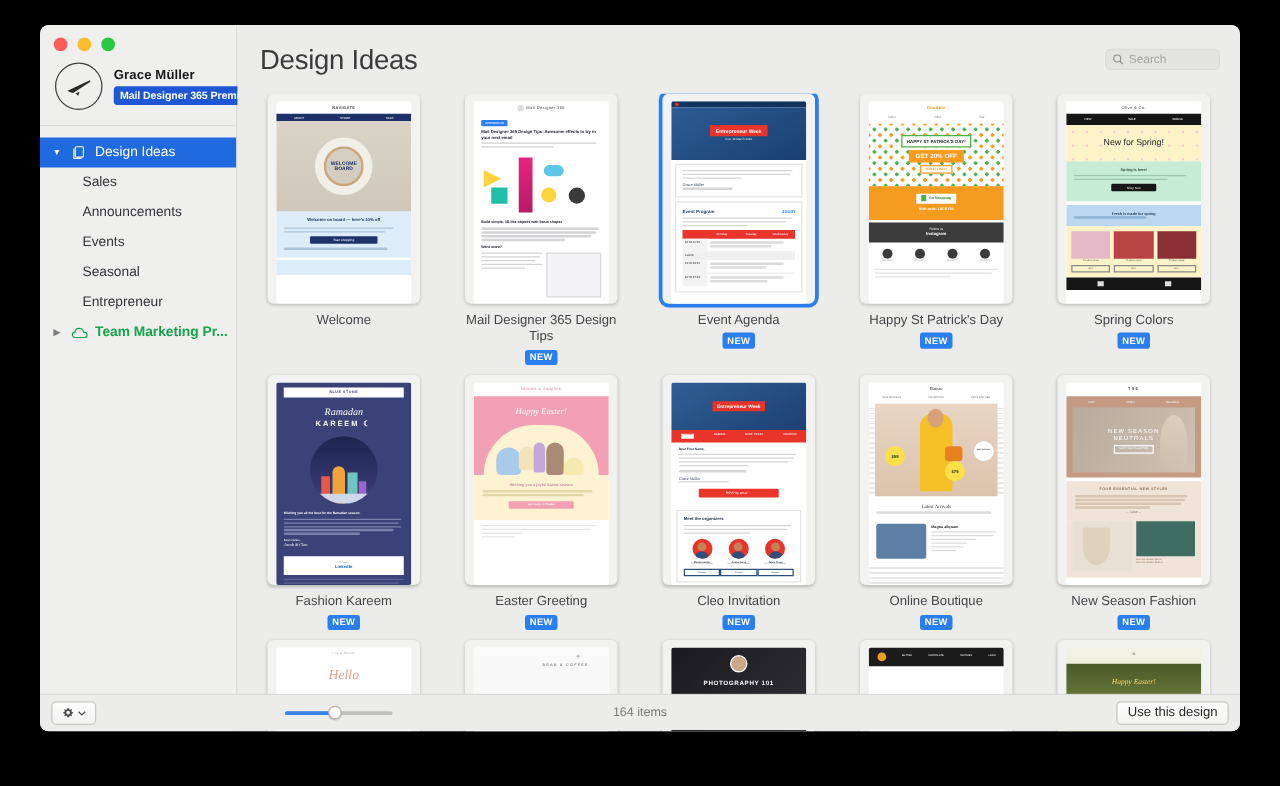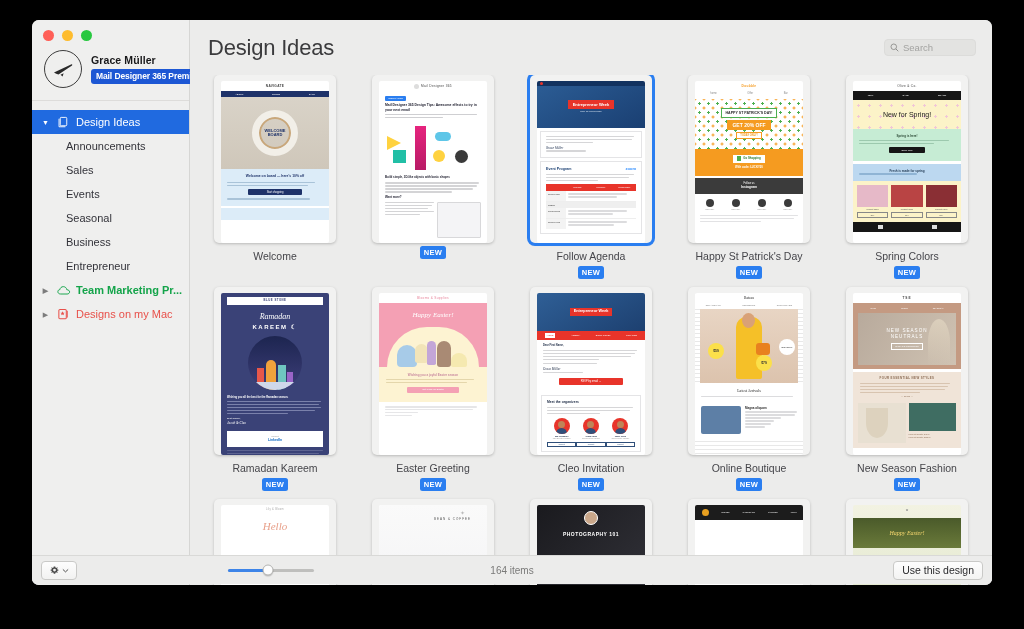--- a/index.html
+++ b/index.html
@@ -260,56 +260,42 @@
           <span class="disc">▼</span>
           <span class="nav-ico">
             <svg width="13" height="13" viewBox="0 0 14 14">
               <rect x="3.5" y="1.5" width="7" height="9" rx="1" fill="none" stroke="currentColor" stroke-width="1"></rect>
               <path d="M2.2 3 L2.2 11.6 L9 11.6" fill="none" stroke="currentColor" stroke-width="1"></path>
             </svg>
           </span>
           <span class="nav-label">Design Ideas</span>
         </div>
         <div class="nav-row child">
+          <span class="nav-label">Sales</span>
+        </div>
+        <div class="nav-row child">
           <span class="nav-label">Announcements</span>
-        </div>
-        <div class="nav-row child">
-          <span class="nav-label">Sales</span>
         </div>
         <div class="nav-row child">
           <span class="nav-label">Events</span>
         </div>
         <div class="nav-row child">
           <span class="nav-label">Seasonal</span>
-        </div>
-        <div class="nav-row child">
-          <span class="nav-label">Business</span>
         </div>
         <div class="nav-row child">
           <span class="nav-label">Entrepreneur</span>
         </div>
         <div class="nav-row" style="color: rgb(20, 164, 74); font-weight: bold;">
           <span class="disc">▶</span>
           <span class="nav-ico">
             <svg width="14" height="11" viewBox="0 0 16 12">
               <path d="M4.2 10 C1.9 10 1 8.6 1 7.3 C1 6 2 5 3.3 5 C3.5 3 5.2 1.6 7.2 1.6 C9.4 1.6 11 3.2 11.2 5.1 C13 5.1 14.4 6.2 14.4 7.6 C14.4 9 13.2 10 11.6 10 Z" fill="none" stroke="#14a44a" stroke-width="1.1"></path>
             </svg>
           </span>
           <span class="nav-label">Team Marketing Pr...</span>
-        </div>
-        <div class="nav-row" style="color: rgb(232, 80, 74);">
-          <span class="disc">▶</span>
-          <span class="nav-ico">
-            <svg width="13" height="13" viewBox="0 0 14 14">
-              <rect x="2" y="1.6" width="8" height="10" rx="1.2" fill="none" stroke="#e8504a" stroke-width="1.1"></rect>
-              <path d="M6 3.6 L6.7 5 L8.2 5.2 L7.1 6.2 L7.4 7.7 L6 7 L4.6 7.7 L4.9 6.2 L3.8 5.2 L5.3 5 Z" fill="#e8504a"></path>
-              <path d="M11.1 3 L11.1 10.3" stroke="#e8504a" stroke-width="1" fill="none"></path>
-            </svg>
-          </span>
-          <span class="nav-label">Designs on my Mac</span>
         </div>
       </div>
   </div>
 
   <div class="main">
 
     <div class="main-head">
       <div class="page-title">Design Ideas</div>
       <div class="spacer"></div>
       <div class="search-box">
@@ -380,20 +366,21 @@
                       <div class="ln" style="width:96%;background:#d4d4d6"></div>
                       <div class="ln" style="width:88%;background:#d4d4d6"></div>
                       <div class="ln" style="width:100%;background:#d4d4d6"></div>
                       <div class="ln" style="width:72%;background:#d4d4d6"></div>
                     </div>
           <div style="width:44px;height:36px;background:#f4f4f6;border:0.5px solid #d8d8da;border-radius:1px"></div>
         </div>
       </div>
               </div>
             </div>
+            <div class="cell-label">Mail Designer 365 Design Tips</div>
             <div class="new-badge">NEW</div>
           </div>
           <div class="cell">
             <div class="thumb selected">
               <div class="thumb-inner">
       <div style="height:5px;background:#12325f;display:flex;align-items:center;padding-left:3px">
                   <span style="width:3px;height:3px;background:#e8342a;border-radius:50%"></span>
                 </div>
       <div style="height:42px;background:linear-gradient(150deg,#2b5c94,#1a3f72);display:flex;align-items:center;justify-content:center;flex-direction:column">
         <div style="background:#e8342a;color:#fff;font-size:4px;font-weight:bold;padding:1.5px 5px">Entrepreneur Week</div>
@@ -440,21 +427,21 @@
         <div style="display:flex">
                     <div style="width:22%;padding:2px;background:#f3f3f3;font-size:2.2px;font-weight:bold">16:00-17:00</div>
                     <div style="width:78%;padding:2px">
                       <div class="ln" style="width:90%;background:#dcdcde"></div>
                       <div class="ln" style="width:70%;background:#dcdcde"></div>
                     </div>
                   </div>
       </div>
               </div>
             </div>
-            <div class="cell-label">Follow Agenda</div>
+            <div class="cell-label">Event Agenda</div>
             <div class="new-badge">NEW</div>
           </div>
           <div class="cell">
             <div class="thumb">
               <div class="thumb-inner">
       <div class="mini-logo" style="color:#f59b20;font-weight:bold">Doubble</div>
       <div class="mini-nav" style="color:#8a8a8a;padding:1px 0 3px">
                   <span>home</span>
                   <span>Offer</span>
                   <span>Bar</span>
@@ -579,21 +566,21 @@
           <div style="font-size:2px;color:#999">Connect</div>
           <div style="font-size:3.4px;font-weight:bold;color:#0a66c2">LinkedIn</div>
         </div>
         <div style="margin-top:3px">
                     <div class="ln" style="width:100%;background:#5d6491"></div>
                     <div class="ln" style="width:96%;background:#5d6491"></div>
                   </div>
       </div>
               </div>
             </div>
-            <div class="cell-label">Ramadan Kareem</div>
+            <div class="cell-label">Fashion Kareem</div>
             <div class="new-badge">NEW</div>
           </div>
           <div class="cell">
             <div class="thumb">
               <div class="thumb-inner">
       <div class="mini-logo" style="color:#e8869c">Blooms &amp; Supplies</div>
       <div style="background:#f4a0b4;padding:8px 0 0;text-align:center;position:relative">
         <div style="font-size:7px;color:#fff;font-family:'Liberation Serif',serif;font-style:italic">Happy Easter!</div>
         <div style="margin-top:6px;height:40px;background:#fdf3d2;border-radius:60px 60px 0 0;margin:6px 8px 0;position:relative;overflow:hidden">
           <div style="position:absolute;bottom:0;left:10px;width:20px;height:22px;background:#a7cbe8;border-radius:10px 10px 4px 4px"></div>

